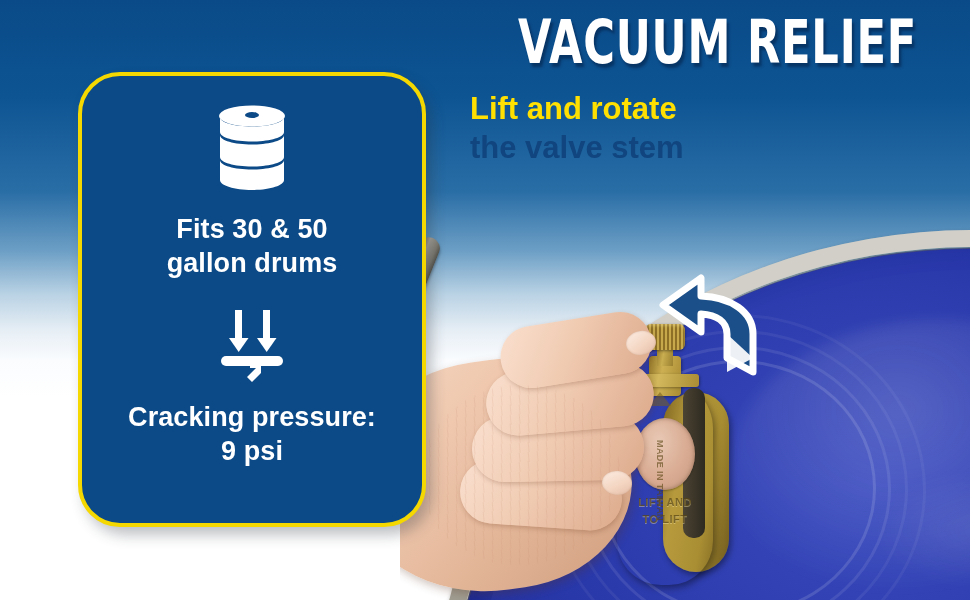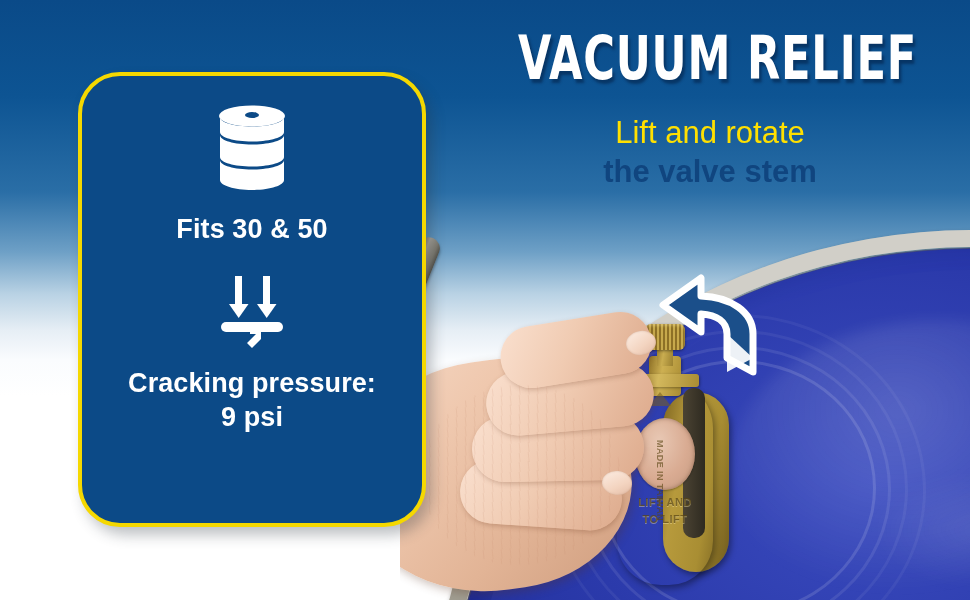--- a/index.html
+++ b/index.html
@@ -220,37 +220,37 @@
   .card-text{
     color:#fff;text-align:center;font-weight:bold;
     font-size:27px;line-height:34px;letter-spacing:.1px;
   }
   .blk1{margin-top:4px;}
   .icon-press{margin:28px 0 6px 0;}
   .blk2{margin-top:6px;text-align:center;}
 
   
   .headline{
-    position:absolute;left:470px;top:26px;width:480px;
-    text-align:center;z-index:25;
+    position:absolute;left:470px;top:10px;width:480px;
+    text-align:left;z-index:25;
   }
   .h-title{
     color:#ffffff;
     font-family:"Liberation Sans Narrow","DejaVu Sans Condensed","Liberation Sans",sans-serif;
     font-weight:bold;
     font-size:60px;line-height:64px;
     letter-spacing:1px;
     transform:scaleX(.80);
     transform-origin:center center;
     text-shadow:3px 4px 3px rgba(0,20,50,.45);
     white-space:nowrap;
   }
   .h-sub1{
-    color:#ffe000;font-weight:normal;font-size:31px;line-height:38px;
-    margin-top:24px;
+    color:#ffe000;font-weight:bold;font-size:31px;line-height:38px;
+    margin-top:16px;
   }
   .h-sub2{
     color:#10457f;font-weight:bold;font-size:31px;line-height:40px;
   }
 </style>
 </head>
 <body>
 
 <div id="stage">
 
@@ -323,20 +323,21 @@
                    C73 18.5 58.7 22.5 41 22.5 C23.3 22.5 9 18.5 9 13 Z" fill="#ffffff"></path>
           <path d="M9 31 L9 53 C9 58.5 23.3 62.5 41 62.5 C58.7 62.5 73 58.5 73 53 L73 31
                    C73 36.5 58.7 40.5 41 40.5 C23.3 40.5 9 36.5 9 31 Z" fill="#ffffff"></path>
           <path d="M9 56 L9 76 C9 81.5 23.3 86 41 86 C58.7 86 73 81.5 73 76 L73 56
                    C73 61.5 58.7 65.5 41 65.5 C23.3 65.5 9 61.5 9 56 Z" fill="#ffffff"></path>
         </svg>
       </div>
 
       <div class="card-text blk1">
         <div>Fits 30 &amp; 50</div>
+        <div>gallon drums</div>
       </div>
 
       <div class="icon-press">
         <svg width="82" height="76" viewBox="0 0 82 76" xmlns="http://www.w3.org/2000/svg">
           <rect x="24" y="2" width="7" height="30" fill="#ffffff"></rect>
           <path d="M18 30 L37.5 30 L27.7 44 Z" fill="#ffffff"></path>
           <rect x="52" y="2" width="7" height="30" fill="#ffffff"></rect>
           <path d="M46 30 L65.5 30 L55.7 44 Z" fill="#ffffff"></path>
           <rect x="10" y="48" width="62" height="10" rx="5" fill="#ffffff"></rect>
           <path d="M39 58 L50 58 L50 65 L41 74 L36 69 L45 60 L39 60 Z" fill="#ffffff"></path>

